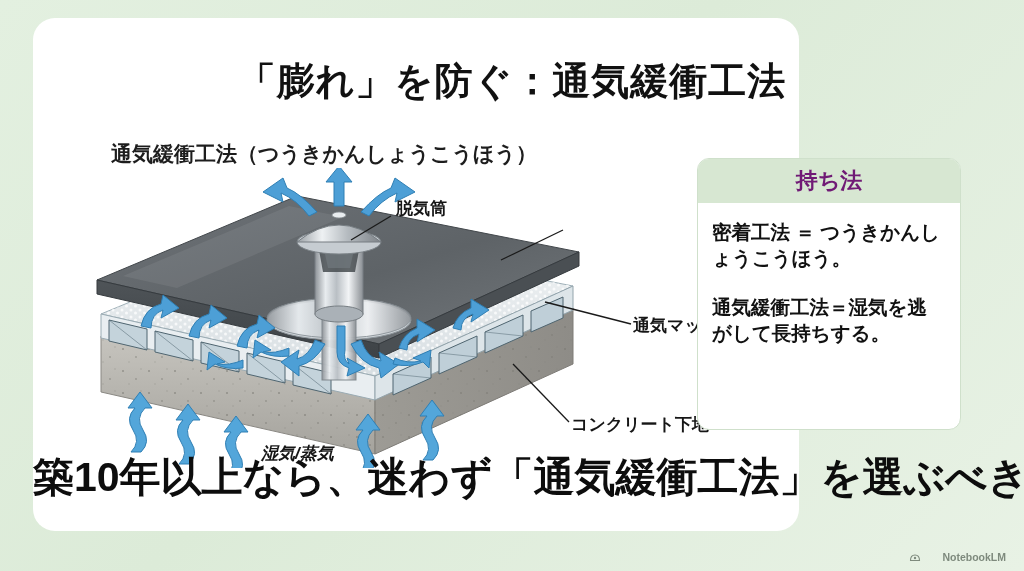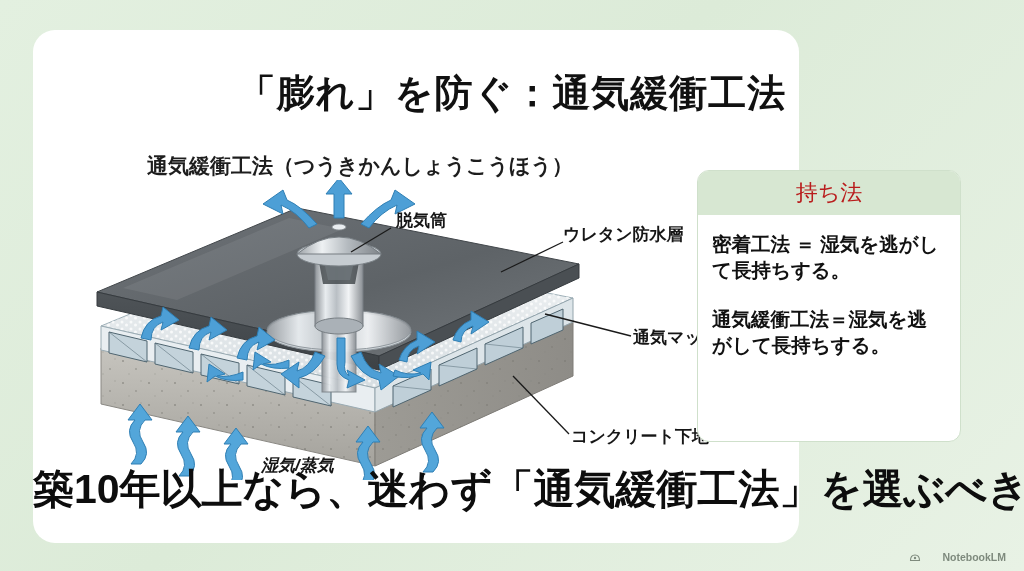--- a/index.html
+++ b/index.html
@@ -6,41 +6,41 @@
   body{
     width:1024px;height:571px;overflow:hidden;
     font-family:"Liberation Sans","DejaVu Sans",sans-serif;
     background:#dfeddc;
   }
   #stage{
     position:relative;width:1024px;height:571px;
     background:linear-gradient(135deg,#e3f0e0 0%,#dcebd8 45%,#e8f2e5 100%);
   }
   #card{
-    position:absolute;left:33px;top:30px;width:766px;height:513px;
+    position:absolute;left:33px;top:18px;width:766px;height:513px;
     background:#ffffff;border-radius:22px;
   }
   .title{
     position:absolute;left:0;top:38px;width:958px;text-align:center;
     font-size:38px;font-weight:bold;color:#111;letter-spacing:1px;
     white-space:nowrap;
   }
   .subtitle{
     position:absolute;left:78px;top:122px;
-    font-size:21px;font-weight:bold;color:#1d1d1d;white-space:nowrap;margin-left:36px;
+    font-size:21px;font-weight:bold;color:#1d1d1d;white-space:nowrap;
   }
   
   #infobox{
     position:absolute;left:664px;top:140px;width:264px;height:272px;
     border:1.5px solid #cfe0cb;border-radius:12px;background:#fff;
     overflow:hidden;box-sizing:border-box;
   }
   #infobox .bhead{
     height:44px;background:#d7e7d2;display:flex;align-items:center;
-    justify-content:center;font-size:22px;font-weight:normal;color:#b91c1c;
+    justify-content:center;font-size:22px;font-weight:bold;color:#701a75;
   }
   #infobox .bbody{padding:16px 14px 0 14px;}
   #infobox .bline{
     font-size:19.5px;font-weight:bold;color:#111;line-height:1.35;
     margin:0 0 22px 0;
   }
   
   .banner{
     position:absolute;left:0;top:432px;width:958px;text-align:center;
     font-size:41px;font-weight:bold;color:#0d0d0d;white-space:nowrap;
@@ -221,30 +221,29 @@
 
         <g stroke="#1a1a1a" stroke-width="1.3" fill="none">
           <line x1="298" y1="48" x2="258" y2="72"></line>
           <line x1="470" y1="62" x2="408" y2="92"></line>
           <line x1="538" y1="156" x2="452" y2="134"></line>
           <line x1="476" y1="254" x2="420" y2="196"></line>
         </g>
       </svg>
 
       <span class="dlabel lbl-dakki">脱気筒</span>
-      <span class="dlabel lbl-ure">ウレタン防水層</span>
       <span class="dlabel lbl-mat">通気マット</span>
       <span class="dlabel lbl-con">コンクリート下地</span>
       <span class="dlabel lbl-vap">湿気/蒸気</span>
     </div>
 
     <div id="infobox">
       <div class="bhead">持ち法</div>
       <div class="bbody">
-        <p class="bline">密着工法 ＝ 湿気を逃がして長持ちする。</p>
+        <p class="bline">密着工法 ＝ つうきかんしょうこうほう。</p>
         <p class="bline">通気緩衝工法＝湿気を逃がして長持ちする。</p>
       </div>
     </div>
 
     <div class="banner">築10年以上なら、迷わず「通気緩衝工法」を選ぶべき。</div>
   </div>
 
   <div id="wm">
     <svg width="12" height="12" viewBox="0 0 24 24">
       <path d="M3 19 Q3 8 12 8 Q21 8 21 19 Z" fill="none" stroke="#7e8a7d" stroke-width="2.2"></path>

